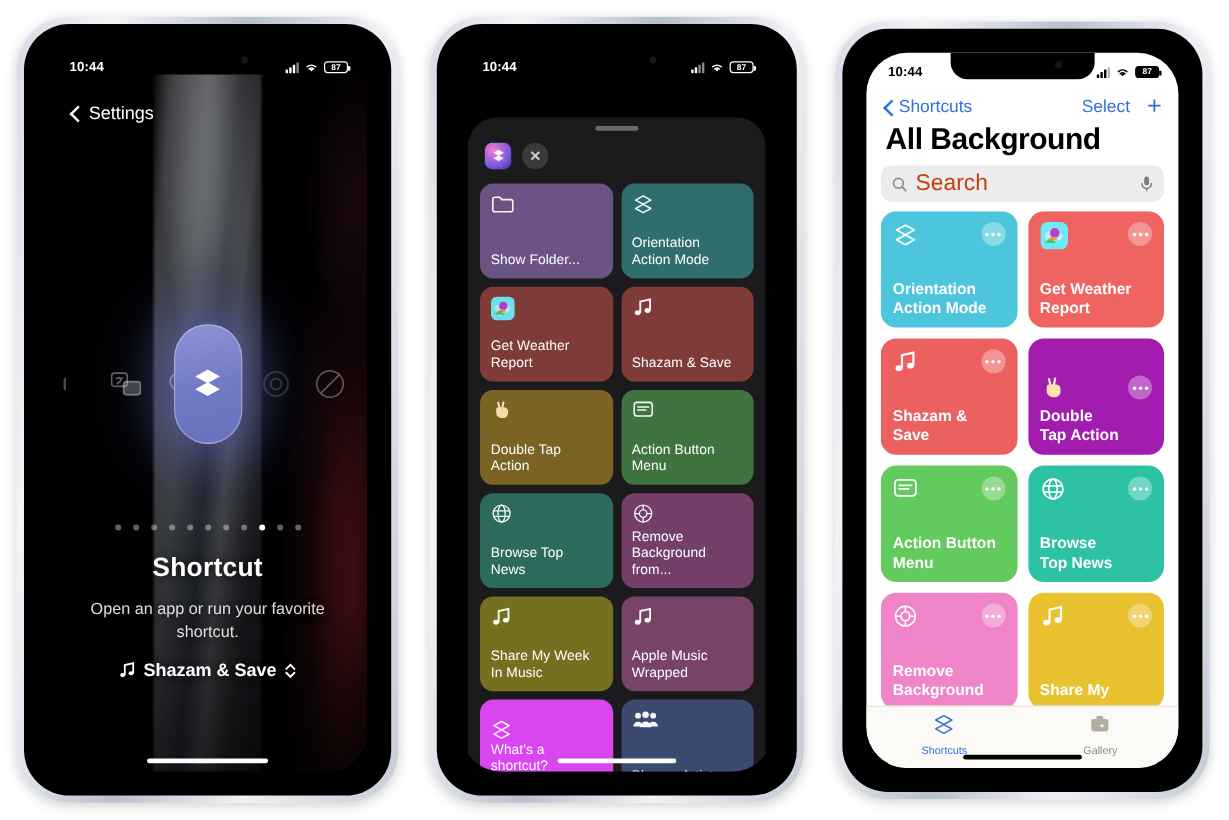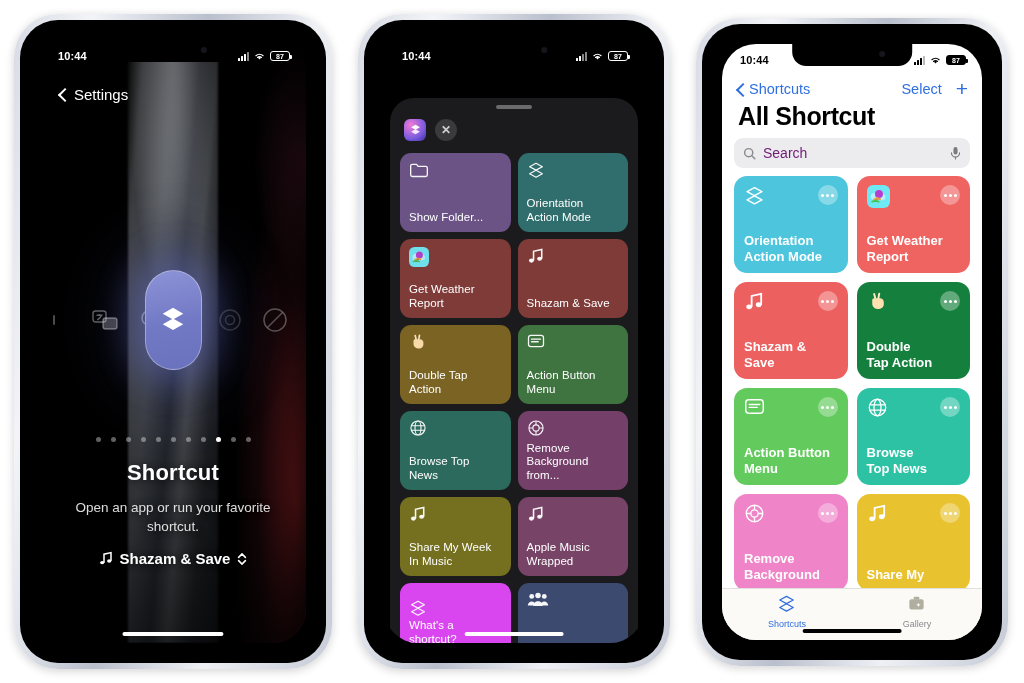--- a/index.html
+++ b/index.html
@@ -246,21 +246,21 @@
     position:absolute; top:58px; left:16px;
     font-size: 25px; font-weight: 800; color:#000; letter-spacing:-.4px;
     z-index:20;
   }
   .p3-search {
     position:absolute; top: 94px; left:12px; right:12px; height: 30px;
     background:#ececee; border-radius:9px;
     display:flex; align-items:center; gap:7px; padding: 0 9px;
     z-index:20;
   }
-  .p3-search .ph { color:#701a75; font-size:14px; flex:1; }
+  .p3-search .ph { color:#c2410c; font-size:19px; flex:1; }
   .p3-grid {
     position:absolute; top: 132px; left:12px; right:12px; bottom: 52px;
     display:grid; grid-template-columns: 1fr 1fr;
     gap: 9px; grid-auto-rows: 97px;
     overflow:hidden;
     z-index:15;
   }
   .tile3 {
     border-radius: 13px;
     padding: 9px 10px;
@@ -596,21 +596,21 @@
           <div class="p3-back">
             <span class="chev-l"></span>
             <span>Shortcuts</span>
           </div>
           <div class="p3-navr">
             <span>Select</span>
             <span class="plus-ico">+</span>
           </div>
         </div>
 
-        <div class="p3-title">All Shortcut</div>
+        <div class="p3-title">All Background</div>
 
         <div class="p3-search">
           <svg width="13" height="13" viewBox="0 0 16 16" fill="none" stroke="#8b8b90" stroke-width="1.8">
               <circle cx="7" cy="7" r="5"></circle>
               <path d="M10.8 10.8L14.5 14.5" stroke-linecap="round"></path>
             </svg>
           <span class="ph">Search</span>
           <svg width="11" height="15" viewBox="0 0 12 16" fill="#7a7a7f">
               <rect x="3.8" y="1" width="4.4" height="8" rx="2.2"></rect>
               <path d="M1.6 7.4a4.4 4.4 0 008.8 0" stroke="#7a7a7f" stroke-width="1.3" fill="none" stroke-linecap="round"></path>
@@ -658,21 +658,21 @@
                     <ellipse cx="15.4" cy="14.4" rx="3" ry="2.5" fill="#fff"></ellipse>
                   </svg></span>
                 <span class="dots3">
                   <i></i>
                   <i></i>
                   <i></i>
                 </span>
               </div>
               <span class="t3-lbl">Shazam &amp; Save</span>
             </div>
-            <div class="tile3" style="background: #15803d;">
+            <div class="tile3" style="background: #a21caf; justify-content: flex-end;">
               <div class="t3-top">
                 <span><svg width="21" height="21" viewBox="0 0 24 24">
                     <path d="M8.2 3.4l1.6 6.2M14 3l-1.2 6.4" stroke="#ffe9c6" stroke-width="2.2" stroke-linecap="round"></path>
                     <path d="M6 10.5c0-1.2 1-2.1 2.2-2.1h6.4c2.6 0 4.6 1.9 4.6 4.4v2.4c0 3-2.4 5.3-5.4 5.3h-2c-3.2 0-5.8-2.6-5.8-5.8z" fill="#ffe0b0"></path>
                   </svg></span>
                 <span class="dots3">
                   <i></i>
                   <i></i>
                   <i></i>
                 </span>

